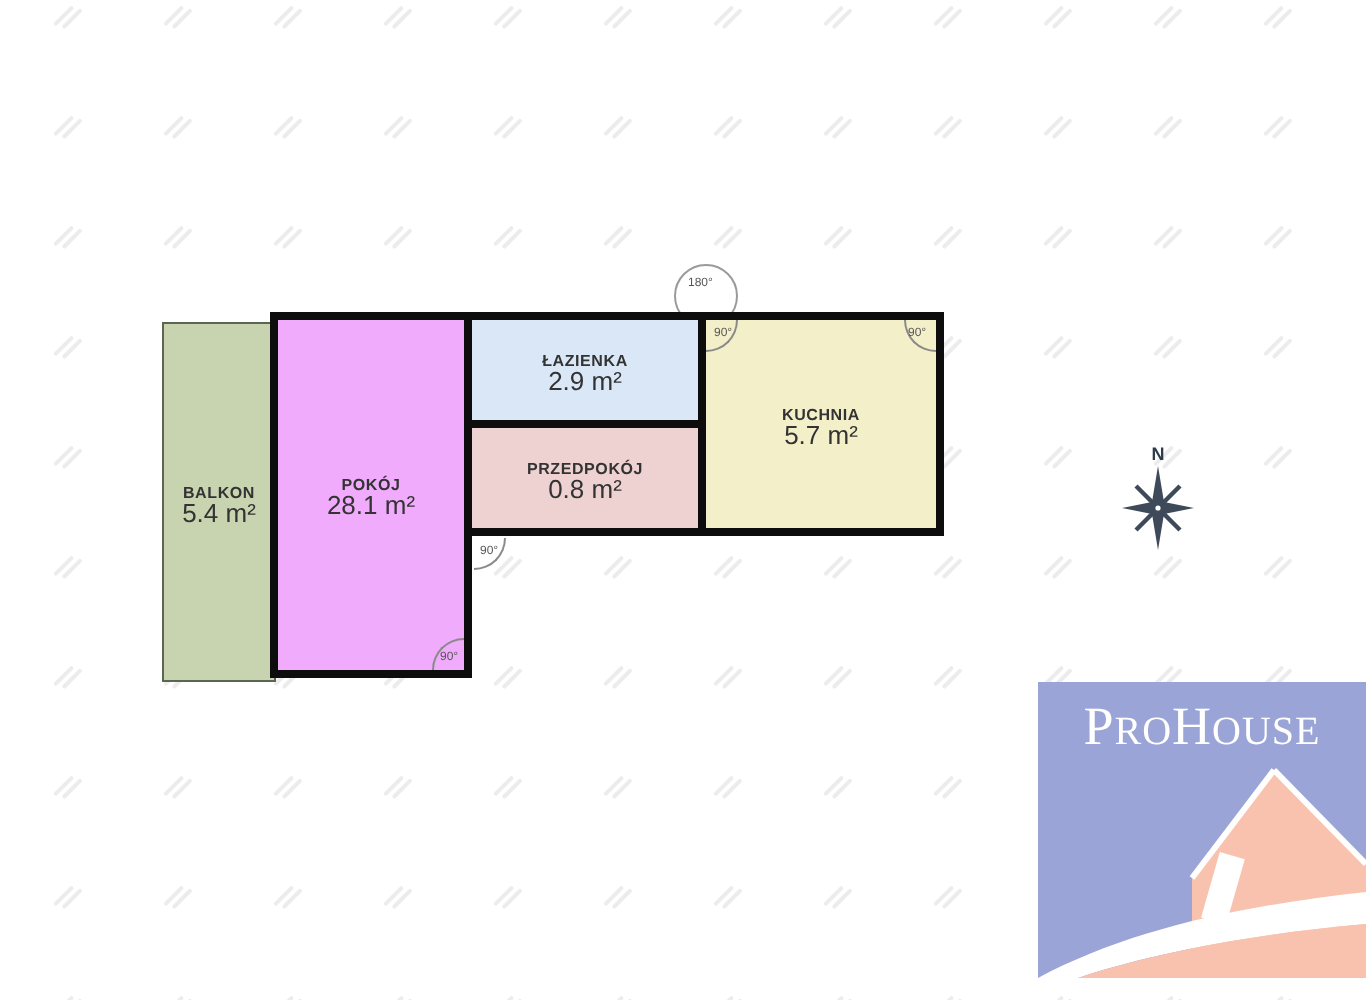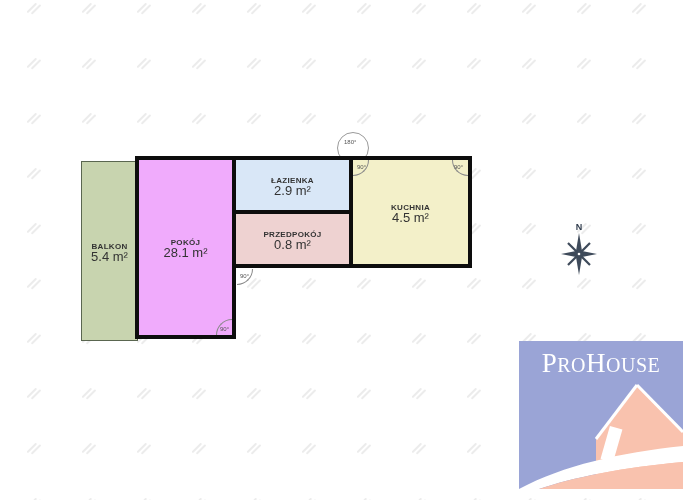--- a/index.html
+++ b/index.html
@@ -185,21 +185,21 @@
 <div id="room-lazienka" class="room" style="background-color: rgb(217, 231, 247);">
   <div class="rname">ŁAZIENKA</div>
   <div class="rarea">2.9 m²</div>
 </div>
 <div id="room-przedpokoj" class="room" style="background-color: rgb(238, 210, 209);">
   <div class="rname">PRZEDPOKÓJ</div>
   <div class="rarea">0.8 m²</div>
 </div>
 <div id="room-kuchnia" class="room" style="background-color: rgb(243, 240, 201);">
   <div class="rname">KUCHNIA</div>
-  <div class="rarea">4.5 m²</div>
+  <div class="rarea">5.7 m²</div>
 </div>
 
 <div id="arc-kitchen-tl" class="qarc"></div>
 <div id="arc-kitchen-tr" class="qarc"></div>
 <div id="arc-room-br" class="qarc"></div>
 <div id="arc-hall-bl" class="qarc"></div>
 
 <div class="angle-label" style="left:344px;top:139px;">180°</div>
 <div class="angle-label" style="left:357px;top:164px;">90°</div>
 <div class="angle-label" style="left:454px;top:164px;">90°</div>

